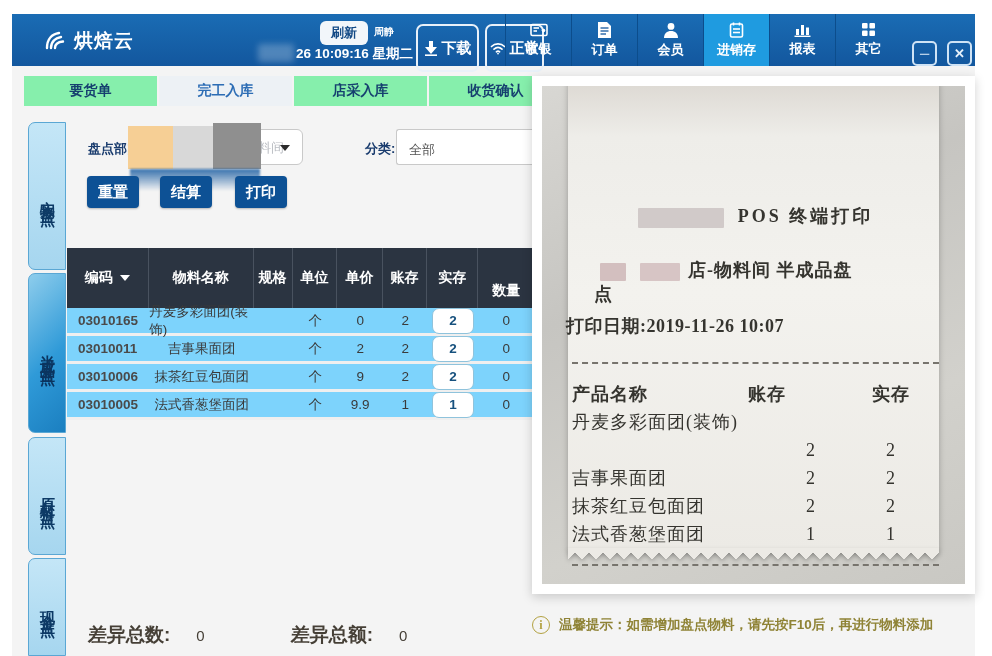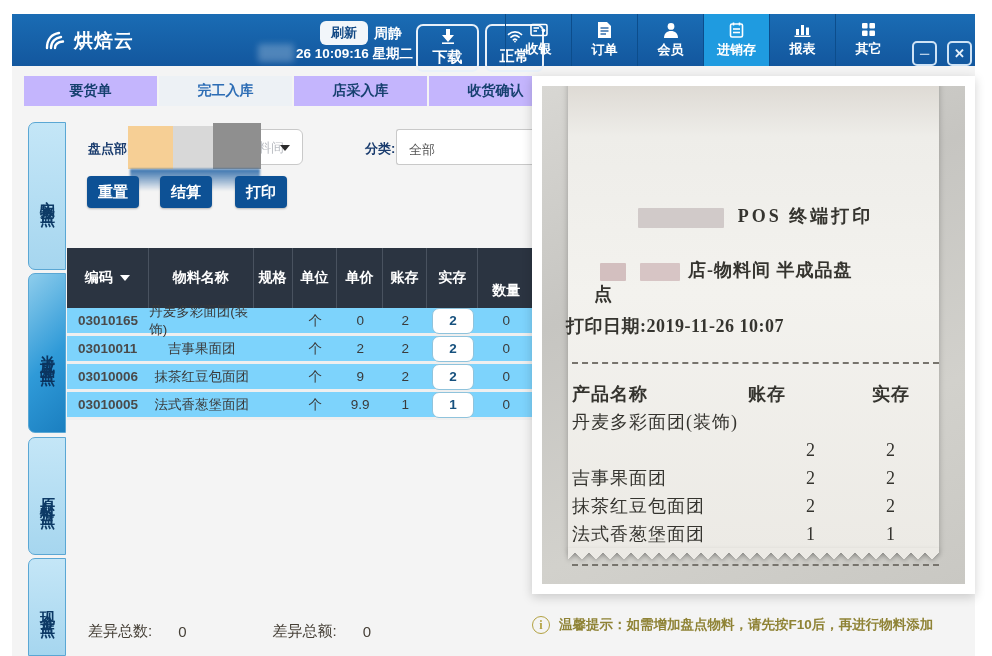--- a/index.html
+++ b/index.html
@@ -11,43 +11,43 @@
   .app-bg { position:absolute; left:12px; top:66px; width:963px; height:590px; background:#f4f4f4; }
 
   
   .titlebar { position:absolute; left:12px; top:14px; width:963px; height:52px;
               background:linear-gradient(180deg,#1a6cb4,#13579e); }
   .logo { position:absolute; left:32px; top:14px; display:flex; align-items:center; gap:6px; color:#fff; }
   .logo-txt { font-size:19px; font-weight:bold; letter-spacing:1px; }
   .refresh-btn { position:absolute; left:308px; top:7px; width:48px; height:24px; background:#f2f6fa;
                  color:#134a86; font-size:13px; font-weight:bold; border:none; border-radius:6px;
                  display:flex; align-items:center; justify-content:center; cursor:pointer; }
-  .user-name { position:absolute; left:362px; top:11px; color:#fff; font-size:14px; font-weight:bold; }
+  .user-name { position:absolute; left:362px; top:11px; color:#fff; font-size:10px; font-weight:bold; }
   .dt-blur { position:absolute; left:246px; top:30px; width:36px; height:18px;
              background:rgba(255,255,255,.25); filter:blur(3px); border-radius:3px; }
   .datetime { position:absolute; left:284px; top:31px; color:#fff; font-size:13.5px; font-weight:bold; }
   .pill-btn { position:absolute; top:10px; height:48px; border:2px solid #e9f1f9; border-radius:7px;
               background:transparent; color:#fff; font-size:15px; font-weight:bold;
-              display:flex; align-items:center; justify-content:center; gap:4px; cursor:pointer;flex-direction:column; }
+              display:flex; align-items:center; justify-content:center; gap:4px; cursor:pointer; }
   .dl-btn { left:404px; width:63px; }
   .net-btn { left:473px; width:59px; }
 
   .nav { position:absolute; left:493px; top:0; height:52px; display:flex; }
   .nav-item { width:66px; height:52px; display:flex; flex-direction:column; align-items:center;
               justify-content:center; gap:3px; color:#fff; border-left:1px solid #0c4d8c; cursor:pointer; }
   .nav-item .nv-lbl { font-size:13px; font-weight:bold; }
   .nav-item.active { background:#1f9be0; }
   .winbtn { position:absolute; top:27px; width:25px; height:25px; border:2px solid #cfe3f5; border-radius:5px;
             background:transparent; color:#e8f2fb; display:flex; align-items:center; justify-content:center;
             font-size:13px; font-weight:bold; cursor:pointer; }
   .min-btn { left:900px; } .close-btn { left:935px; }
 
   
   .tabs { position:absolute; left:24px; top:76px; display:flex; gap:2px; }
-  .tab { width:133px; height:30px; background:#c4b5fd; color:#16406f; font-size:14px; font-weight:bold;
+  .tab { width:133px; height:30px; background:#86efac; color:#16406f; font-size:14px; font-weight:bold;
          display:flex; align-items:center; justify-content:center; cursor:pointer; }
   .tab.active { background:#edf1f5; color:#2d6db5; }
 
   
   .side-tab { position:absolute; left:28px; width:38px; border:1px solid #5aa7d4; border-radius:7px 0 0 7px;
               background:linear-gradient(180deg,#c4e6f7,#a6d6ef); color:#0d3a66; writing-mode:vertical-rl;
               display:flex; align-items:center; justify-content:center; font-size:15px; font-weight:bold;
               letter-spacing:4px; cursor:pointer; }
   .side-tab.active { background:linear-gradient(135deg,#8ecdec 0%,#2f9ad8 55%,#1b7fc0 100%); color:#0b3560; }
   .st-1 { top:122px; height:148px; }
@@ -96,21 +96,21 @@
   .td { color:#3a3a3a; font-size:13.5px; display:flex; align-items:center; justify-content:center; }
   .td.code { justify-content:flex-start; padding-left:11px; font-weight:bold; color:#4a4a4a; }
   .c0{width:88px;} .c1{width:113px;} .c2{width:42px;} .c3{width:48px;} .c4{width:49px;}
   .c5{width:48px;} .c6{width:55px;} .c7{width:60px;}
   .stock-box { width:42px; height:26px; border:1.5px solid #8fc3dc; border-radius:7px; background:#fff;
                color:#17517e; font-size:13.5px; font-weight:bold; display:flex; align-items:center;
                justify-content:center; cursor:text; }
 
   
   .summary { position:absolute; left:88px; top:622px; display:flex; gap:26px; align-items:center; }
-  .sum-label { color:#453f36; font-size:15px; font-weight:normal; }
+  .sum-label { color:#453f36; font-size:19px; font-weight:bold; }
   .sum-val { color:#453f36; font-size:15px; }
   .sum-amount { margin-left:60px; }
 
   
   .receipt-card { position:absolute; left:532px; top:76px; width:443px; height:518px; background:#fff;
                   box-shadow:0 3px 10px rgba(0,0,0,.18); padding:10px; }
   .photo { position:relative; width:100%; height:100%; overflow:hidden;
            background:linear-gradient(155deg,#d8d7d3 0%,#c6c5c1 35%,#d2d1cc 70%,#c9c8c3 100%); }
   .paper { position:absolute; left:26px; right:26px; top:-6px; height:472px;
            background:linear-gradient(180deg,#dcd8d2 0%,#eeede9 12%,#f3f2ee 45%,#eceae5 100%);

